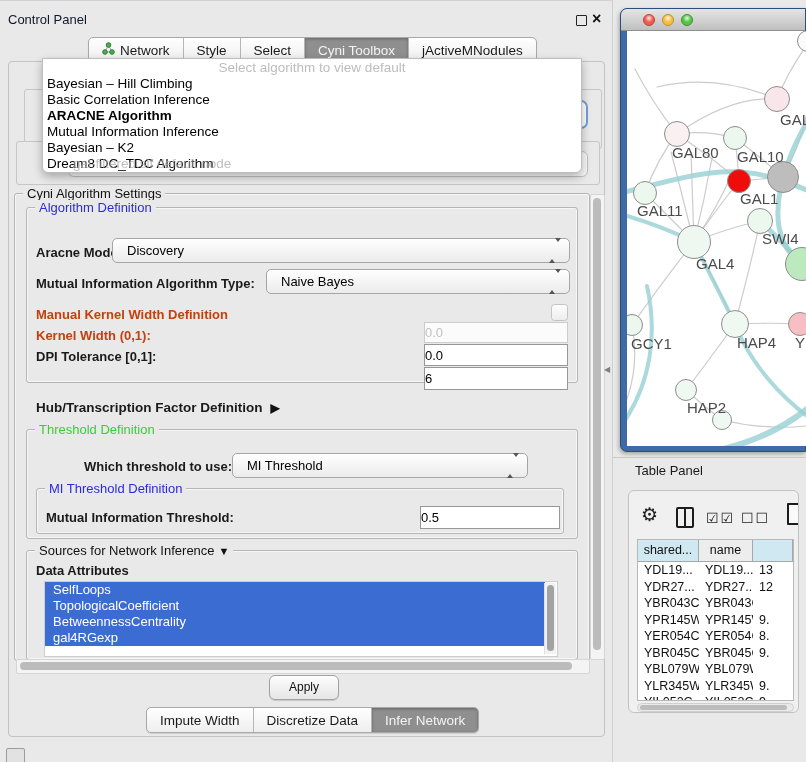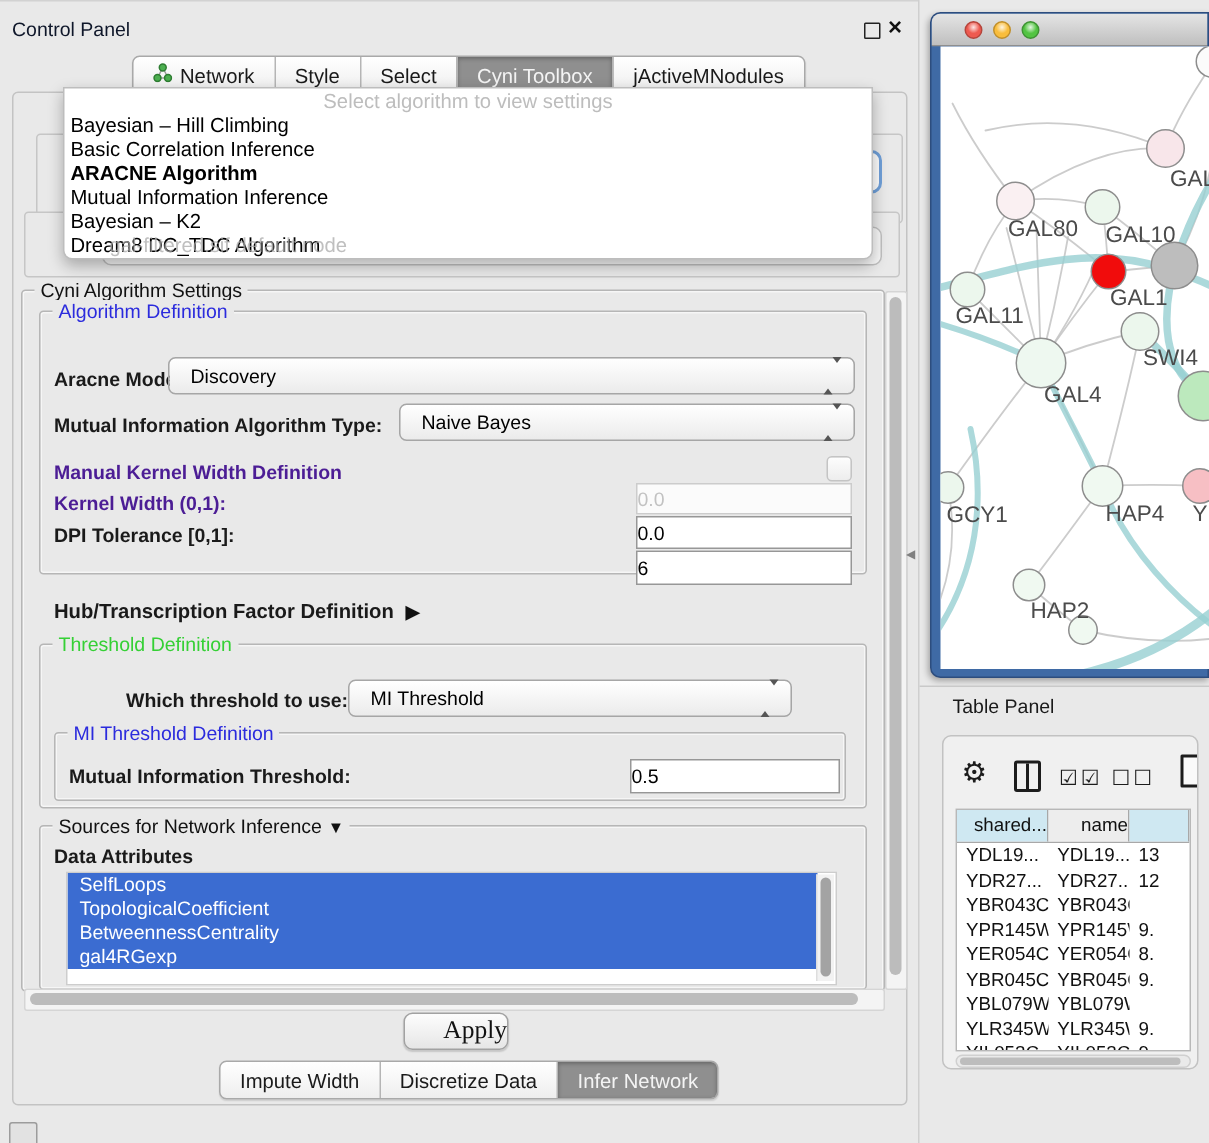--- a/index.html
+++ b/index.html
@@ -38,21 +38,21 @@
   .gtitle{position:absolute;top:-8px;left:8px;background:#e9e9e9;padding:0 4px;font-size:13px;white-space:nowrap;}
   .gtitle.blue{color:#2b2bdd;}
   .gtitle.green{color:#35d035;}
   #cyni-group{left:14px;top:192px;width:574px;height:466px;}
   #algdef-group{left:26px;top:206px;width:550px;height:174px;}
   #thr-group{left:26px;top:428px;width:550px;height:108px;}
   #mitd-group{left:36px;top:487px;width:526px;height:44px;}
   #src-group{left:26px;top:549px;width:550px;height:108px;}
   
   .lbl{font-size:13px;font-weight:bold;color:#1a1a1a;white-space:nowrap;line-height:16px;}
-  .lbl.gray{color:#4c1d95;}
+  .lbl.gray{color:#c2410c;}
   .combo{border:1px solid #a6a6a6;border-radius:5px;background:linear-gradient(#ffffff,#ebebeb);box-sizing:border-box;}
   .combo .ctext{position:absolute;left:14px;top:0;line-height:23px;font-size:13px;color:#000;}
   .arrows{position:absolute;right:8px;top:50%;transform:translateY(-50%);}
   .arr-up,.arr-down{width:0;height:0;border-left:3.5px solid transparent;border-right:3.5px solid transparent;margin:2px 0;}
   .arr-up{border-bottom:4.5px solid #555;}
   .arr-down{border-top:4.5px solid #555;}
   .field{position:absolute;border:1px solid #979797;background:#fff;padding:0 6px 0 0;font-size:13px;
          font-family:"Liberation Sans",sans-serif;color:#000;box-sizing:border-box;outline:none;}
   .field.disabled{border-color:#cccccc;color:#c2c2c2;background:#fbfbfb;}
   #chk-manual{left:551px;top:303px;width:15px;height:15px;border:1px solid #c4c4c4;border-radius:3.5px;background:linear-gradient(#fdfdfd,#ededed);}
@@ -63,21 +63,21 @@
   .attr-item{height:16px;line-height:16px;padding-left:8px;font-size:13px;color:#fff;background:#3b6cd1;width:492px;}
   #attr-scroll{position:absolute;right:1px;top:1px;width:11px;height:71px;background:#f2f2f2;border-left:1px solid #dedede;}
   #attr-thumb{position:absolute;left:2px;top:2px;width:7px;height:66px;border-radius:4px;background:#a3a3a3;}
   
   .sb-track{background:#f4f4f4;border:1px solid #d5d5d5;border-radius:2px;}
   #vscroll{left:590px;top:193px;width:13px;height:464px;}
   #vscroll-thumb{position:absolute;left:2px;top:3px;width:8px;height:452px;border-radius:4px;background:#bcbcbc;}
   #hscroll{left:16px;top:658px;width:572px;height:13px;}
   #hscroll-thumb{position:absolute;left:3px;top:2px;width:552px;height:8px;border-radius:4px;background:#bcbcbc;}
   #apply-btn{left:269px;top:674px;width:68px;height:23px;border:1px solid #a2a2a2;border-radius:6px;
-             background:linear-gradient(#fdfdfd,#e6e6e6);font-size:17px;text-align:right;line-height:22px;box-shadow:0 1px 1px rgba(0,0,0,.15);font-family:Liberation Serif, serif;}
+             background:linear-gradient(#fdfdfd,#e6e6e6);font-size:12px;text-align:center;line-height:22px;box-shadow:0 1px 1px rgba(0,0,0,.15);}
   #grip{left:6px;top:747px;width:17px;height:14px;border:1.5px solid #9c9c9c;border-radius:2px;background:#e2e2e2;}
   
   #splitter-line{left:612px;top:0;width:1px;height:762px;background:#cfcfcf;}
   #splitter-arrow{left:604px;top:365px;font-size:8px;color:#808080;}
   #net-window{left:620px;top:8px;width:186px;height:444px;background:#3f6aa5;border:1px solid #2d4d7e;
               border-radius:7px 0 0 7px;box-shadow:-1px 2px 4px rgba(0,0,0,.3);box-sizing:border-box;}
   #net-titlebar{position:absolute;left:0;top:0;width:100%;height:22px;border-radius:6px 0 0 0;
                 background:linear-gradient(#e5e5e5,#bfbfbf);border-bottom:1px solid #8e8e8e;box-sizing:border-box;}
   .light{position:absolute;top:5px;width:12px;height:12px;border-radius:50%;box-sizing:border-box;}
   #light-red{left:22px;background:radial-gradient(circle at 50% 32%,rgba(255,255,255,.85),rgba(255,255,255,0) 48%),#ee5a50;border:1px solid #b4453c;}
@@ -94,21 +94,21 @@
   #t-gear{left:12px;top:12px;font-size:19px;}
   #t-columns{left:47px;top:16px;width:14px;height:17px;border:2px solid #1c1c1c;border-radius:2px;}
   #t-columns:before{content:"";position:absolute;left:6px;top:0;width:2px;height:17px;background:#1c1c1c;}
   #t-selall{left:77px;top:19px;font-size:14px;letter-spacing:2px;}
   #t-deselall{left:112px;top:19px;font-size:14px;letter-spacing:2px;}
   #t-page{left:158px;top:12px;width:14px;height:18px;border:2px solid #1c1c1c;border-radius:1px;background:#fafafa;}
   #tgrid{position:absolute;left:8px;top:48px;width:157px;height:162px;background:#fff;border:1px solid #b8b8b8;overflow:hidden;box-sizing:border-box;}
   .tr{display:flex;height:16.5px;}
   .th{display:flex;height:21px;border-bottom:1px solid #a8a8a8;}
   .cell{box-sizing:border-box;font-size:12.5px;line-height:16.5px;white-space:nowrap;overflow:hidden;padding-left:6px;}
-  .th .cell{line-height:21px;text-align:right;padding-left:0;border-right:1px solid #a8a8a8;}
+  .th .cell{line-height:21px;text-align:center;padding-left:0;border-right:1px solid #a8a8a8;}
   .c0{width:71px;}.c1{width:63px;}.c2{width:40px;flex:none;}
   .th .c0,.th .c2{background:#cfe8f2;}
   .th .c1{background:#ededed;}
   #thscroll{position:absolute;left:8px;top:212px;width:157px;height:9px;background:#eaeaea;border:1px solid #d0d0d0;border-radius:5px;box-sizing:border-box;}
   #thscroll-thumb{position:absolute;left:2px;top:1px;width:147px;height:5px;border-radius:3px;background:#bdbdbd;}
 </style>
 </head>
 <body>
 
 <div id="control-panel" class="abs">
@@ -141,21 +141,21 @@
       </div>
       <div class="seg selected">
         <span class="seglabel">Cyni Toolbox</span>
       </div>
       <div class="seg">
         <span class="seglabel">jActiveMNodules</span>
       </div>
     </div>
 
   <div id="popup" class="abs">
-    <div id="dd-header">Select algorithm to view settings</div>
+    <div id="dd-header">Select algorithm to view default</div>
     <div id="dd-items">
         <div class="dd-item">Bayesian – Hill Climbing</div>
         <div class="dd-item">Basic Correlation Inference</div>
         <div class="dd-item bold">ARACNE Algorithm</div>
         <div class="dd-item">Mutual Information Inference</div>
         <div class="dd-item">Bayesian – K2</div>
         <div class="dd-item">Dream8 DC_TDC Algorithm</div>
       </div>
     <div id="popup-ghost">gal-filtered.sif default node</div>
   </div>

